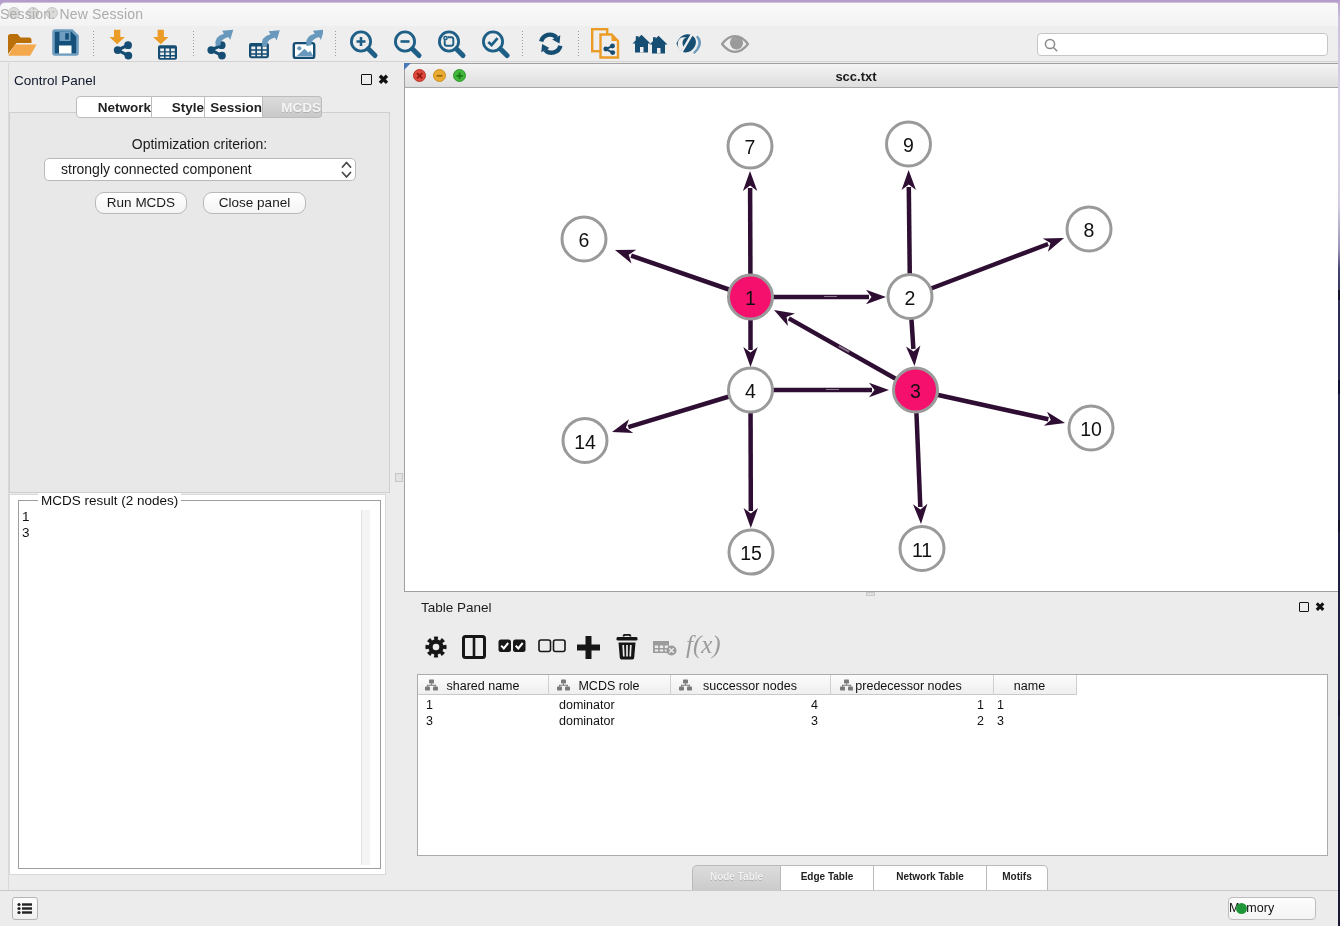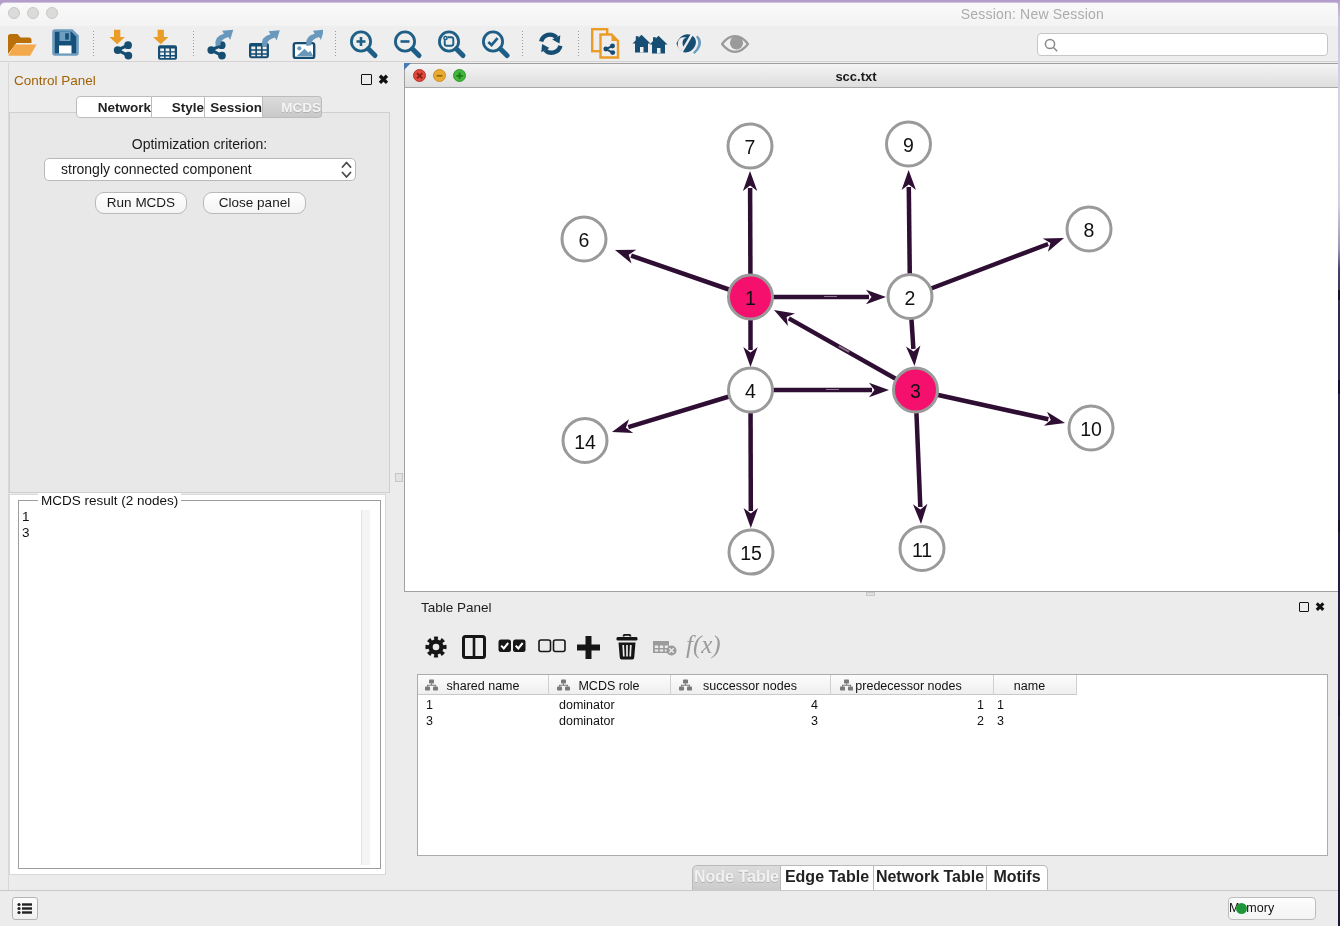--- a/index.html
+++ b/index.html
@@ -1,28 +1,28 @@
 <!DOCTYPE html>
 <html><head><meta charset="utf-8"><style>
 *{margin:0;padding:0;box-sizing:border-box}
 html,body{width:1340px;height:926px;overflow:hidden}
 body{font-family:"Liberation Sans",sans-serif;background:#edecec;position:relative}
 .abs{position:absolute}
 
 #purple{left:0;top:0;width:1340px;height:10px;background:#b49ccb;border-bottom:1px solid #8f76a9}
 #titlebar{left:0;top:2px;width:1340px;height:24px;background:linear-gradient(#f9f9f9,#f3f3f3);border-radius:5px 5px 0 0;border-top:1px solid #cdc1da}
 .tl{width:12px;height:12px;border-radius:50%;background:#dbdbda;border:1px solid #c8c8c7;position:absolute;top:7px}
-#ttext{width:1104px;text-align:right;top:6px;font-size:14px;color:#acacac;letter-spacing:.2px}
+#ttext{width:1104px;text-align:left;top:6px;font-size:14px;color:#acacac;letter-spacing:.2px}
 #toolbar{left:0;top:26px;width:1340px;height:36px;background:#efeeee;border-bottom:1px solid #d4d2d2}
 .sep{position:absolute;top:31px;height:26px;width:1px;background-image:linear-gradient(#9a9a9a 1px,transparent 1px);background-size:1px 3px}
 .ticon{position:absolute;top:29px}
 #search{left:1037px;top:33px;width:291px;height:23px;background:#fff;border:1px solid #c6c6c6;border-radius:4px}
 
 #cpanel{left:8px;top:63px;width:384px;height:827px;border-left:1px solid #d8d8d8;background:#edecec}
-#cphead{left:14px;top:73px;font-size:13.5px;color:#a16207}
+#cphead{left:14px;top:73px;font-size:13.5px;color:#0f172a}
 .sqicon{width:11px;height:11px;border:1.6px solid #111;border-radius:1px;position:absolute}
 .xicon{position:absolute;font-size:13px;font-weight:bold;color:#111}
 #tabc{left:9px;top:112px;width:381px;height:381px;background:#e9e8e8;border:1px solid #cfcfcf}
 .tab{position:absolute;top:96px;height:22px;background:#fff;border:1px solid #bcbcbc;border-left:none;font-size:13.5px;font-weight:600;color:#222;text-align:right;line-height:21px}
 #optlabel{left:9px;top:136px;width:381px;text-align:center;font-size:14px;color:#1a1a1a}
 #dropdown{left:44px;top:158px;width:312px;height:23px;background:#fff;border:1px solid #b9b9b9;border-radius:5px;font-size:14px;color:#1a1a1a;line-height:21px;padding-left:16px}
 .btn{position:absolute;top:192px;height:22px;background:linear-gradient(#fff,#f4f4f4);border:1px solid #b9b9b9;border-radius:9px;font-size:13.5px;color:#1a1a1a;text-align:center;line-height:20px}
 #resultpanel{left:9px;top:494px;width:377px;height:381px;background:#fff;border:1px solid #d9d9d9}
 #fieldset{left:18px;top:500px;width:363px;height:369px;border:1px solid #9d9d9d}
 #legend{left:38px;top:493px;background:#fff;padding:0 3px;font-size:13.5px;color:#111}
@@ -34,21 +34,21 @@
 #nettext{left:404px;top:69px;width:904px;text-align:center;font-size:13px;font-weight:bold;color:#1a1a1a}
 .mac{width:13px;height:13px;border-radius:50%;position:absolute;top:69px}
 
 #tpanel{left:404px;top:597px;width:936px;height:293px;background:#edecec}
 #tphead{left:421px;top:600px;font-size:13.5px;color:#1c1c1c}
 #ttable{left:417px;top:674px;width:911px;height:182px;background:#fff;border:1px solid #ababab}
 #thead{left:418px;top:675px;width:658px;height:20px;background:linear-gradient(#fcfcfc,#efefef);border-bottom:1px solid #c9c9c9}
 .hsep{position:absolute;top:675px;width:1px;height:20px;background:#d0d0d0}
 .hcell{position:absolute;top:679px;font-size:12.5px;color:#111;text-align:center}
 .tcell{position:absolute;font-size:12.5px;color:#111}
-.tabb{position:absolute;top:865px;height:30px;background:#fff;border:1px solid #b9b9b9;border-left:none;font-size:16px;font-weight:600;color:#222;text-align:center;line-height:22px}
+.tabb{position:absolute;top:865px;height:30px;background:#fff;border:1px solid #b9b9b9;border-left:none;font-size:10px;font-weight:600;color:#222;text-align:center;line-height:22px}
 
 #statusbar{left:0;top:890px;width:1340px;height:36px;background:#edecec;border-top:1px solid #c9c9c9}
 #listbtn{left:12px;top:897px;width:26px;height:23px;background:linear-gradient(#fdfdfd,#f0f0f0);border:1px solid #b5b5b5;border-radius:3px}
 #membtn{left:1228px;top:897px;width:88px;height:23px;background:linear-gradient(#fdfdfd,#f3f3f3);border:1px solid #bdbdbd;border-radius:4px;font-size:12.5px;color:#111;line-height:21px;}
 </style></head>
 <body>
 <div class="abs" id="purple"></div>
 <div class="abs" id="titlebar"></div>
 <div class="abs tl" style="left:8px"></div>
 <div class="abs tl" style="left:27px"></div>

